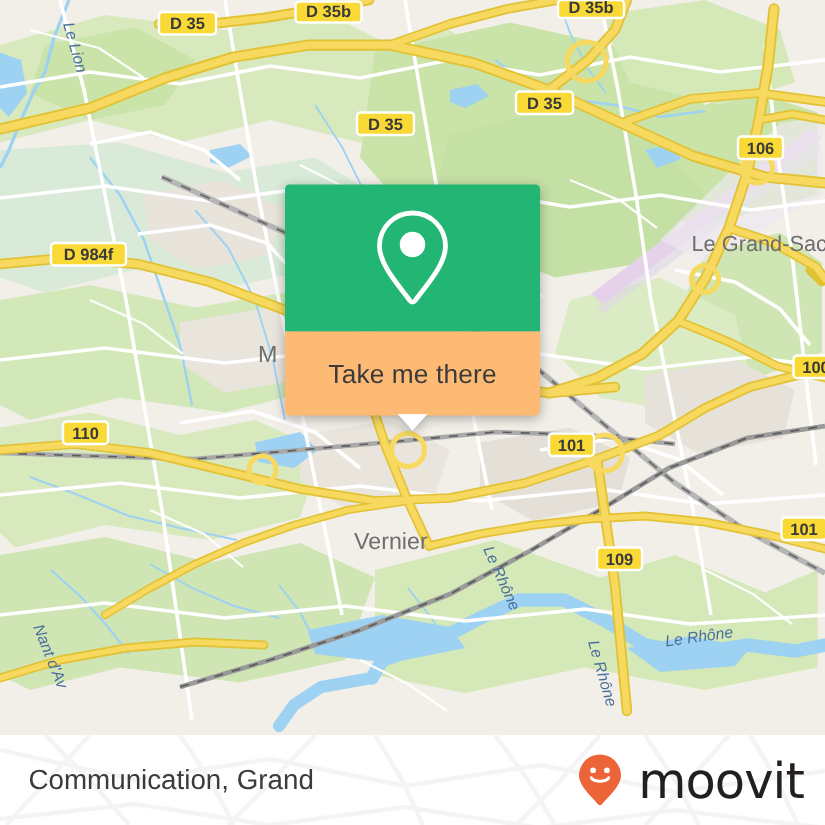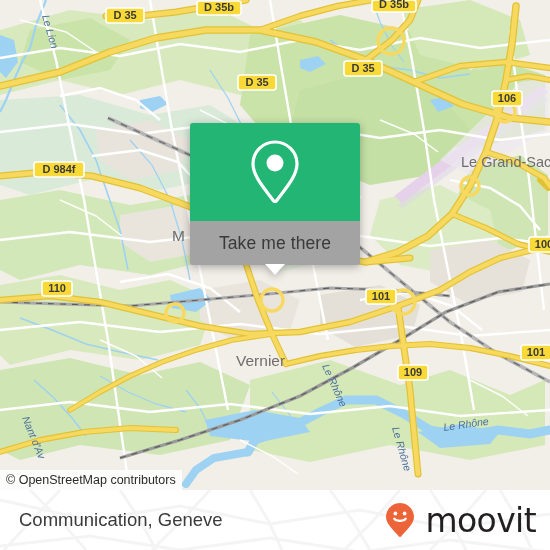--- a/index.html
+++ b/index.html
@@ -56,22 +56,22 @@
   }
   .popup-top {
     height: 98px;
     background: #22b573;
     border-radius: 3px 3px 0 0;
     display: flex;
     align-items: center;
     justify-content: center;
   }
   .popup-bottom {
-    height: 44px;
-    background: #a3a3a3;
+    height: 56px;
+    background: #fdba74;
     border-radius: 0 0 3px 3px;
     display: flex;
     align-items: center;
     justify-content: center;
     position: relative;
   }
   .popup-label {
     color: #3a3a3a;
     font-size: 17.5px;
     font-family: "Liberation Sans", sans-serif;
@@ -354,21 +354,20 @@
               <text x="536" y="356.4" text-anchor="middle" font-family="Liberation Sans, sans-serif" font-size="11" font-weight="bold" fill="#3a3a3a">101</text>
             </g>
             <g>
               <rect x="398" y="365" width="30" height="15" rx="2.5" fill="#f9d935" stroke="#ffffff" stroke-width="1.6"></rect>
               <text x="413" y="376.4" text-anchor="middle" font-family="Liberation Sans, sans-serif" font-size="11" font-weight="bold" fill="#3a3a3a">109</text>
             </g>
           </g>
       </g>
     </svg>
 
-    <div class="attribution">© OpenStreetMap contributors</div>
   </div>
 
   <div class="popup">
     <div class="popup-top">
       <svg width="54" height="66" viewBox="0 0 54 66">
         <path d="M27,3 C14.8,3 5,12.8 5,25 C5,38 19,52.5 25.3,61.5 C26.1,62.7 27.9,62.7 28.7,61.5 C35,52.5 49,38 49,25 C49,12.8 39.2,3 27,3 Z" fill="none" stroke="#ffffff" stroke-width="3.2" stroke-linejoin="round"></path>
         <circle cx="27" cy="24" r="8.5" fill="#ffffff"></circle>
       </svg>
     </div>
     <div class="popup-bottom">
@@ -387,21 +386,21 @@
         <path d="M250,490 L268,520 L282,550"></path>
         <path d="M330,490 L352,520 L370,550"></path>
         <path d="M430,490 L450,520 L466,550"></path>
         <path d="M500,490 L518,520 L532,550"></path>
         <path d="M60,490 L30,522 L4,550"></path>
         <path d="M210,490 L180,522 L152,550"></path>
         <path d="M400,490 L372,522 L344,550"></path>
         <path d="M486,490 L458,522 L430,550"></path>
       </g>
     </svg>
-    <div class="bb-title">Communication, Geneve</div>
+    <div class="bb-title">Communication, Grand</div>
     <div class="bb-logo">
       <svg width="30" height="36" viewBox="0 0 30 36">
         <path d="M15,1 C7.3,1 1,7.3 1,15 C1,22.2 10,29.5 13.7,34.2 C14.4,35.1 15.6,35.1 16.3,34.2 C20,29.5 29,22.2 29,15 C29,7.3 22.7,1 15,1 Z" fill="#ec6437"></path>
         <circle cx="10.4" cy="11.5" r="1.9" fill="#ffffff"></circle>
         <circle cx="19.6" cy="11.5" r="1.9" fill="#ffffff"></circle>
         <path d="M9.2,16.6 C11.2,19.6 18.8,19.6 20.8,16.6" fill="none" stroke="#ffffff" stroke-width="2.1" stroke-linecap="round"></path>
       </svg>
       <span class="bb-logo-word">moovit</span>
     </div>
   </div>

